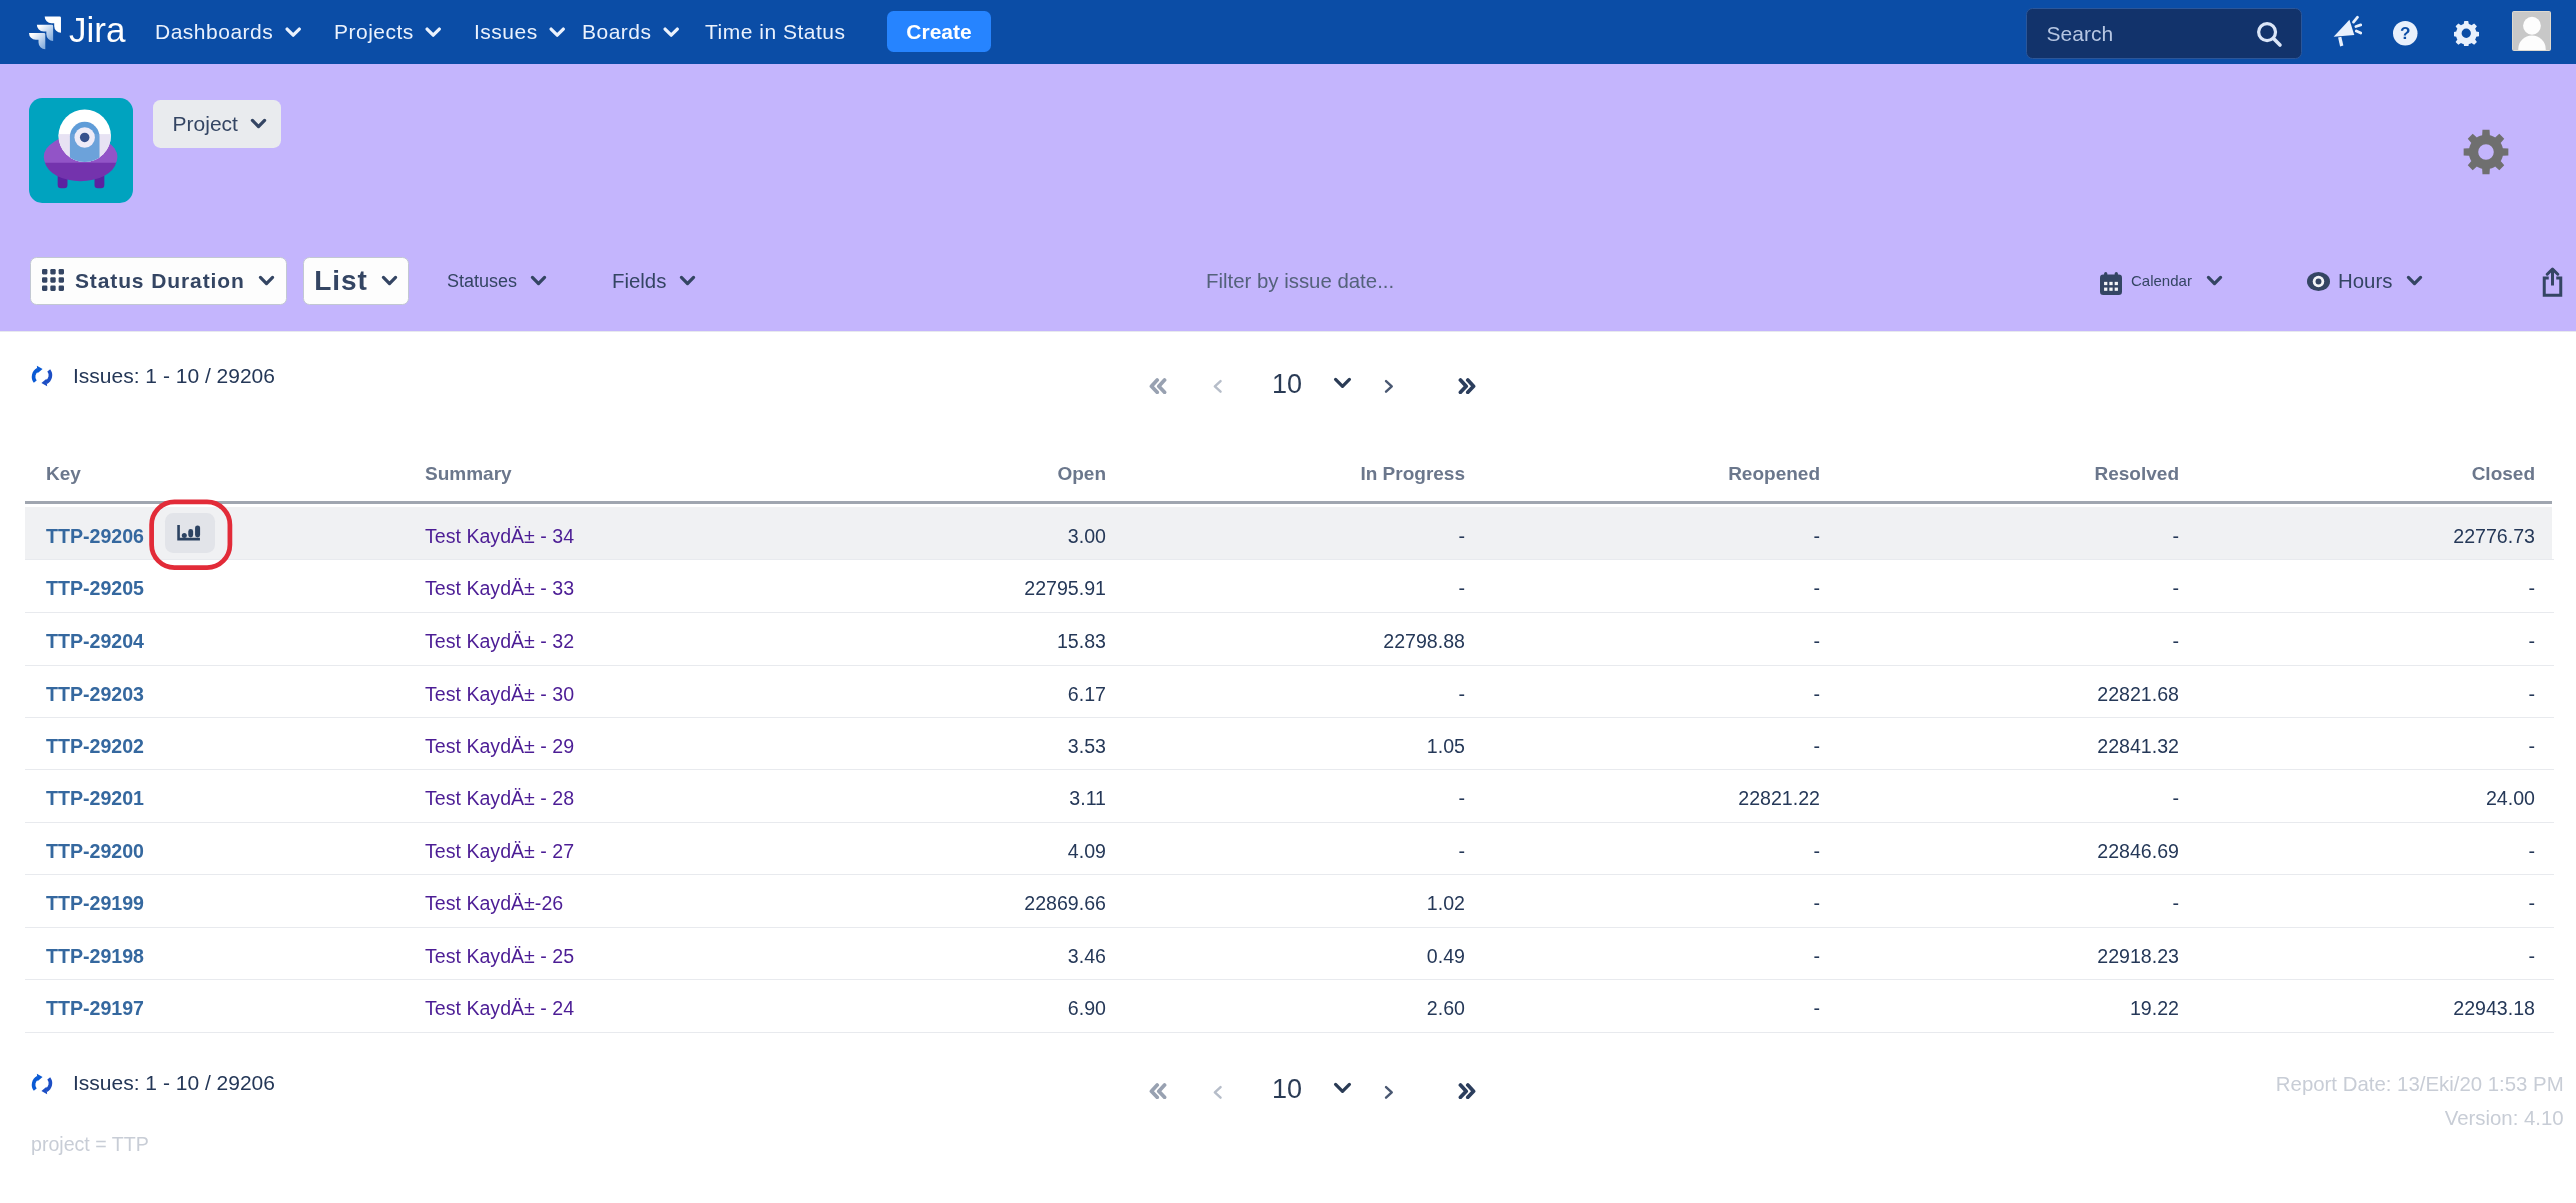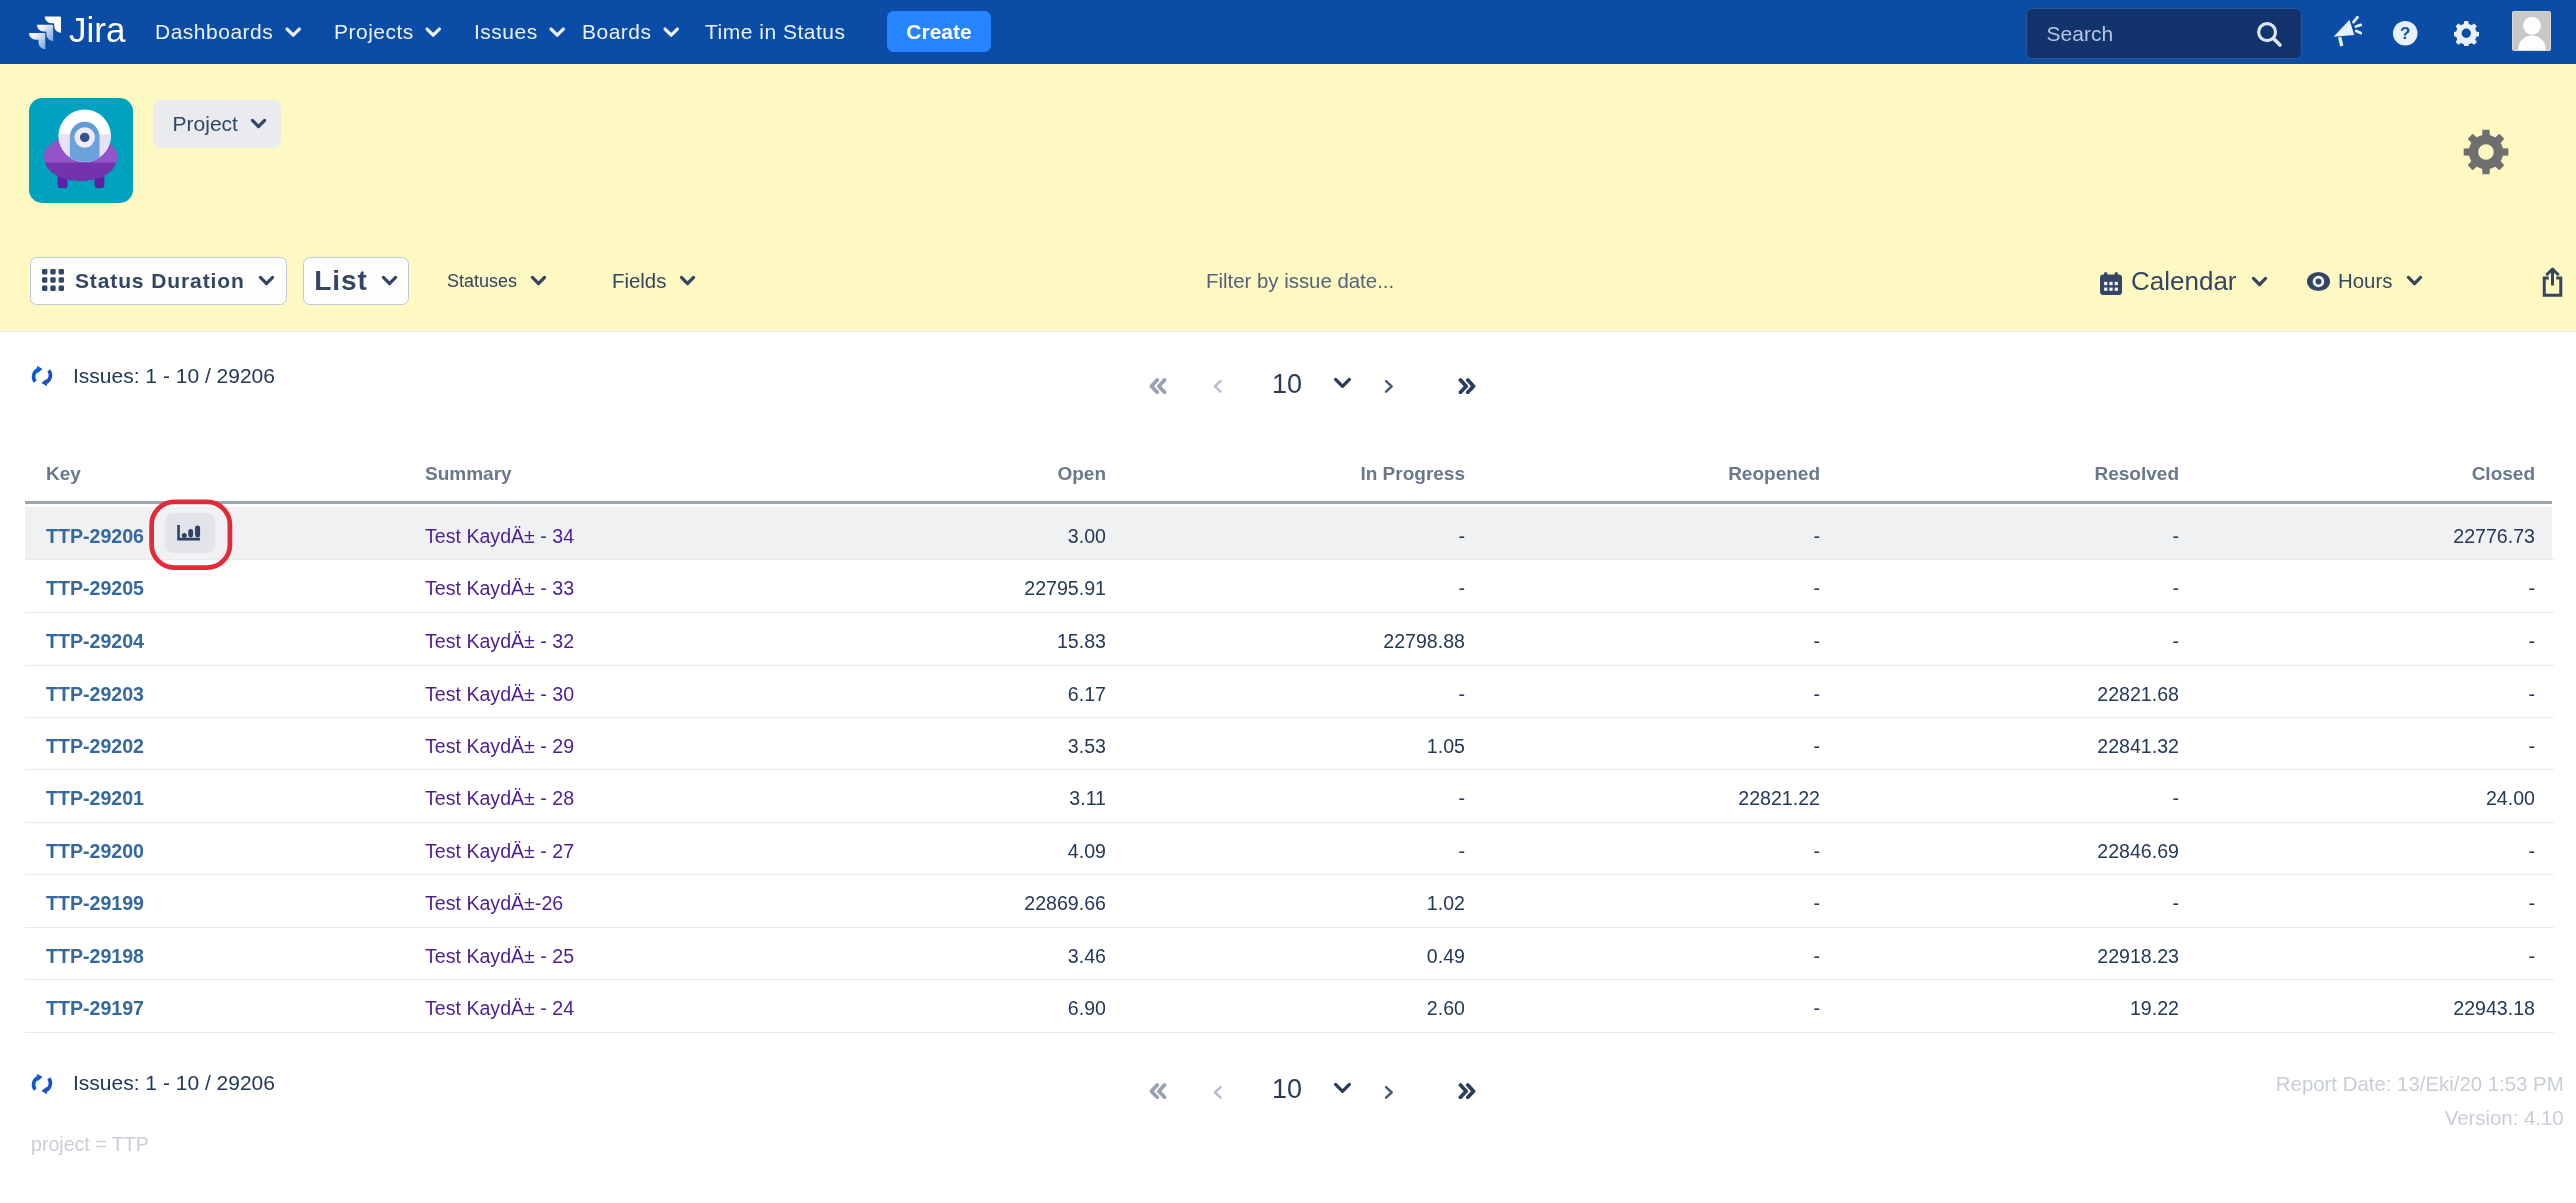--- a/index.html
+++ b/index.html
@@ -6,21 +6,21 @@
 html,body { width:2576px; height:1203px; background:#fff; font-family:"Liberation Sans", sans-serif; overflow:hidden; }
 .abs { position:absolute; }
 #page { position:relative; width:2576px; height:1203px; }
 
 #nav { position:absolute; left:0; top:0; width:2576px; height:64px; background:#0b4da6; }
 .navitem { position:absolute; top:0; height:64px; line-height:64px; color:#ebf2fd; font-size:21px; letter-spacing:0.5px; white-space:nowrap; }
 .navitem svg { vertical-align:middle; margin-left:11.4px; margin-top:-2.5px; }
 #createbtn { position:absolute; left:887px; top:11.4px; width:104px; height:41px; background:#2684FF; border-radius:6.5px; color:#fff; font-size:21px; font-weight:bold; text-align:center; line-height:41px; }
 #searchbox { position:absolute; left:2026px; top:8.2px; width:276px; height:51px; background:#12336b; border:0.8px solid #2b5699; border-radius:6.5px; color:#b6c6e2; font-size:21px; line-height:49px; padding-left:19.6px; }
 
-#headerarea { position:absolute; left:0; top:64px; width:2576px; height:268px; background:#fef9c3; border-bottom:1.6px solid #e7e9ee; }
+#headerarea { position:absolute; left:0; top:64px; width:2576px; height:268px; background:#c4b5fd; border-bottom:1.6px solid #e7e9ee; }
 .graybtn { position:absolute; background:#e9ebee; border-radius:7.4px; color:#344563; }
 
 .hcell { position:absolute; color:#6b778c; font-weight:bold; font-size:19px; padding-top:4.1px;text-align:right; }
 .cell { position:absolute; font-size:19.6px; color:#253858; padding-top:2.5px; }
 .num { text-align:right; width:262px; }
 .keylink { color:#35689f; font-weight:bold; font-size:19.6px; }
 .rowline { position:absolute; left:24.5px; width:2529px; height:0.8px; background:#e8eaee; }
 .sumtext { color:#4c1d95;text-align:right; }
 </style>
 </head>
@@ -150,21 +150,21 @@
     <rect x="18" y="0" width="4" height="8" rx="2" fill="#344563"></rect>
     <g fill="#f4f5f7">
           <rect x="5" y="12" width="4" height="4"></rect>
           <rect x="11.5" y="12" width="4" height="4"></rect>
           <rect x="18" y="12" width="4" height="4"></rect>
           <rect x="5" y="19" width="4" height="4"></rect>
           <rect x="11.5" y="19" width="4" height="4"></rect>
           <rect x="18" y="19" width="4" height="4"></rect>
         </g>
   </svg>
-  <div class="abs" style="left:2131px;top:193px;height:48px;line-height:48px;font-size:26px;color:#344563;">Calendar<svg style="vertical-align:middle;margin-left:14px;margin-top:-3.3px" width="17" height="11.4" viewBox="0 0 21 14">
+  <div class="abs" style="left:2131px;top:193px;height:48px;line-height:48px;font-size:15px;color:#344563;">Calendar<svg style="vertical-align:middle;margin-left:14px;margin-top:-3.3px" width="17" height="11.4" viewBox="0 0 21 14">
           <path d="M3 3 L10.5 10.5 L18 3" stroke="#344563" stroke-width="4" fill="none" stroke-linecap="round" stroke-linejoin="round"></path>
         </svg></div>
 
   <svg class="abs" style="left:2307px;top:208px" width="23" height="19" viewBox="0 0 28 23">
     <ellipse cx="14" cy="11.5" rx="14" ry="11.5" fill="#344563"></ellipse>
     <circle cx="14" cy="11.5" r="7" fill="#f4f5f7"></circle>
     <circle cx="14" cy="11.5" r="3.6" fill="#344563"></circle>
   </svg>
   <div class="abs" style="left:2338px;top:193px;height:48px;line-height:48px;font-size:20.4px;color:#344563;">Hours<svg style="vertical-align:middle;margin-left:14px;margin-top:-3.3px" width="17" height="11.4" viewBox="0 0 21 14">
           <path d="M3 3 L10.5 10.5 L18 3" stroke="#344563" stroke-width="4" fill="none" stroke-linecap="round" stroke-linejoin="round"></path>

